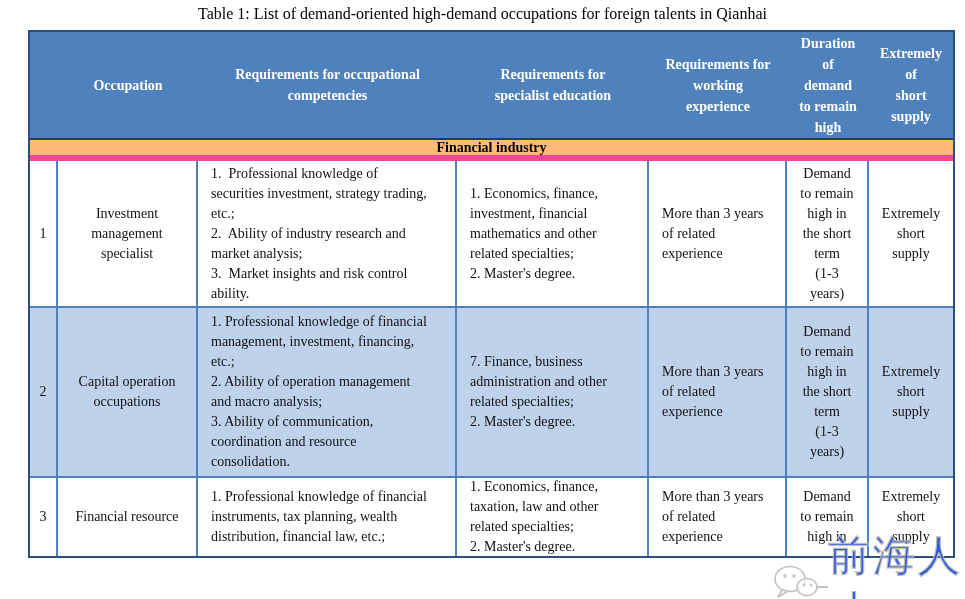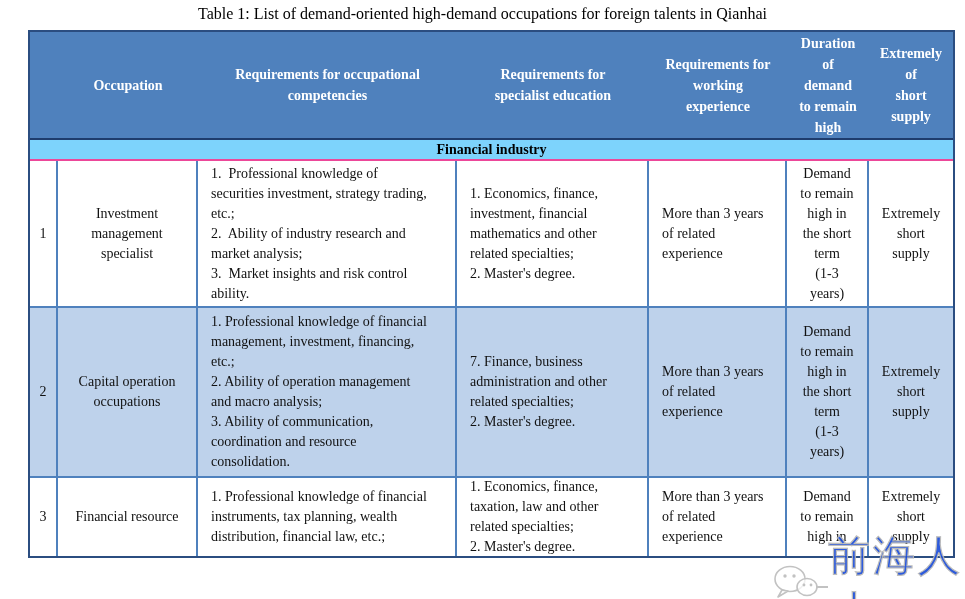--- a/index.html
+++ b/index.html
@@ -39,23 +39,23 @@
   .cell.last-col{border-right:none;}
   .cell.last-row{border-bottom:none;}
   .th{
     background:#4f81bd;color:#ffffff;font-weight:bold;
     border-right:none;
     border-bottom:2px solid #1e3c6d;
     line-height:21px;
   }
   .band{
     grid-column:1 / -1;
-    background:#7dd3fc;font-weight:bold;color:#000;
+    background:#fdba74;font-weight:bold;color:#000;
     border-right:none;
-    border-bottom:2px solid #ec4899;
+    border-bottom:6px solid #ec4899;
   }
   .alt{background:#bed2eb;}
   .left{justify-content:flex-start;text-align:left;padding:2px 13px;}
   .bold{font-weight:normal;}
   .watermark{
     position:absolute;left:770px;top:528px;
     display:flex;align-items:center;
     opacity:0.92;
     pointer-events:none;
   }

